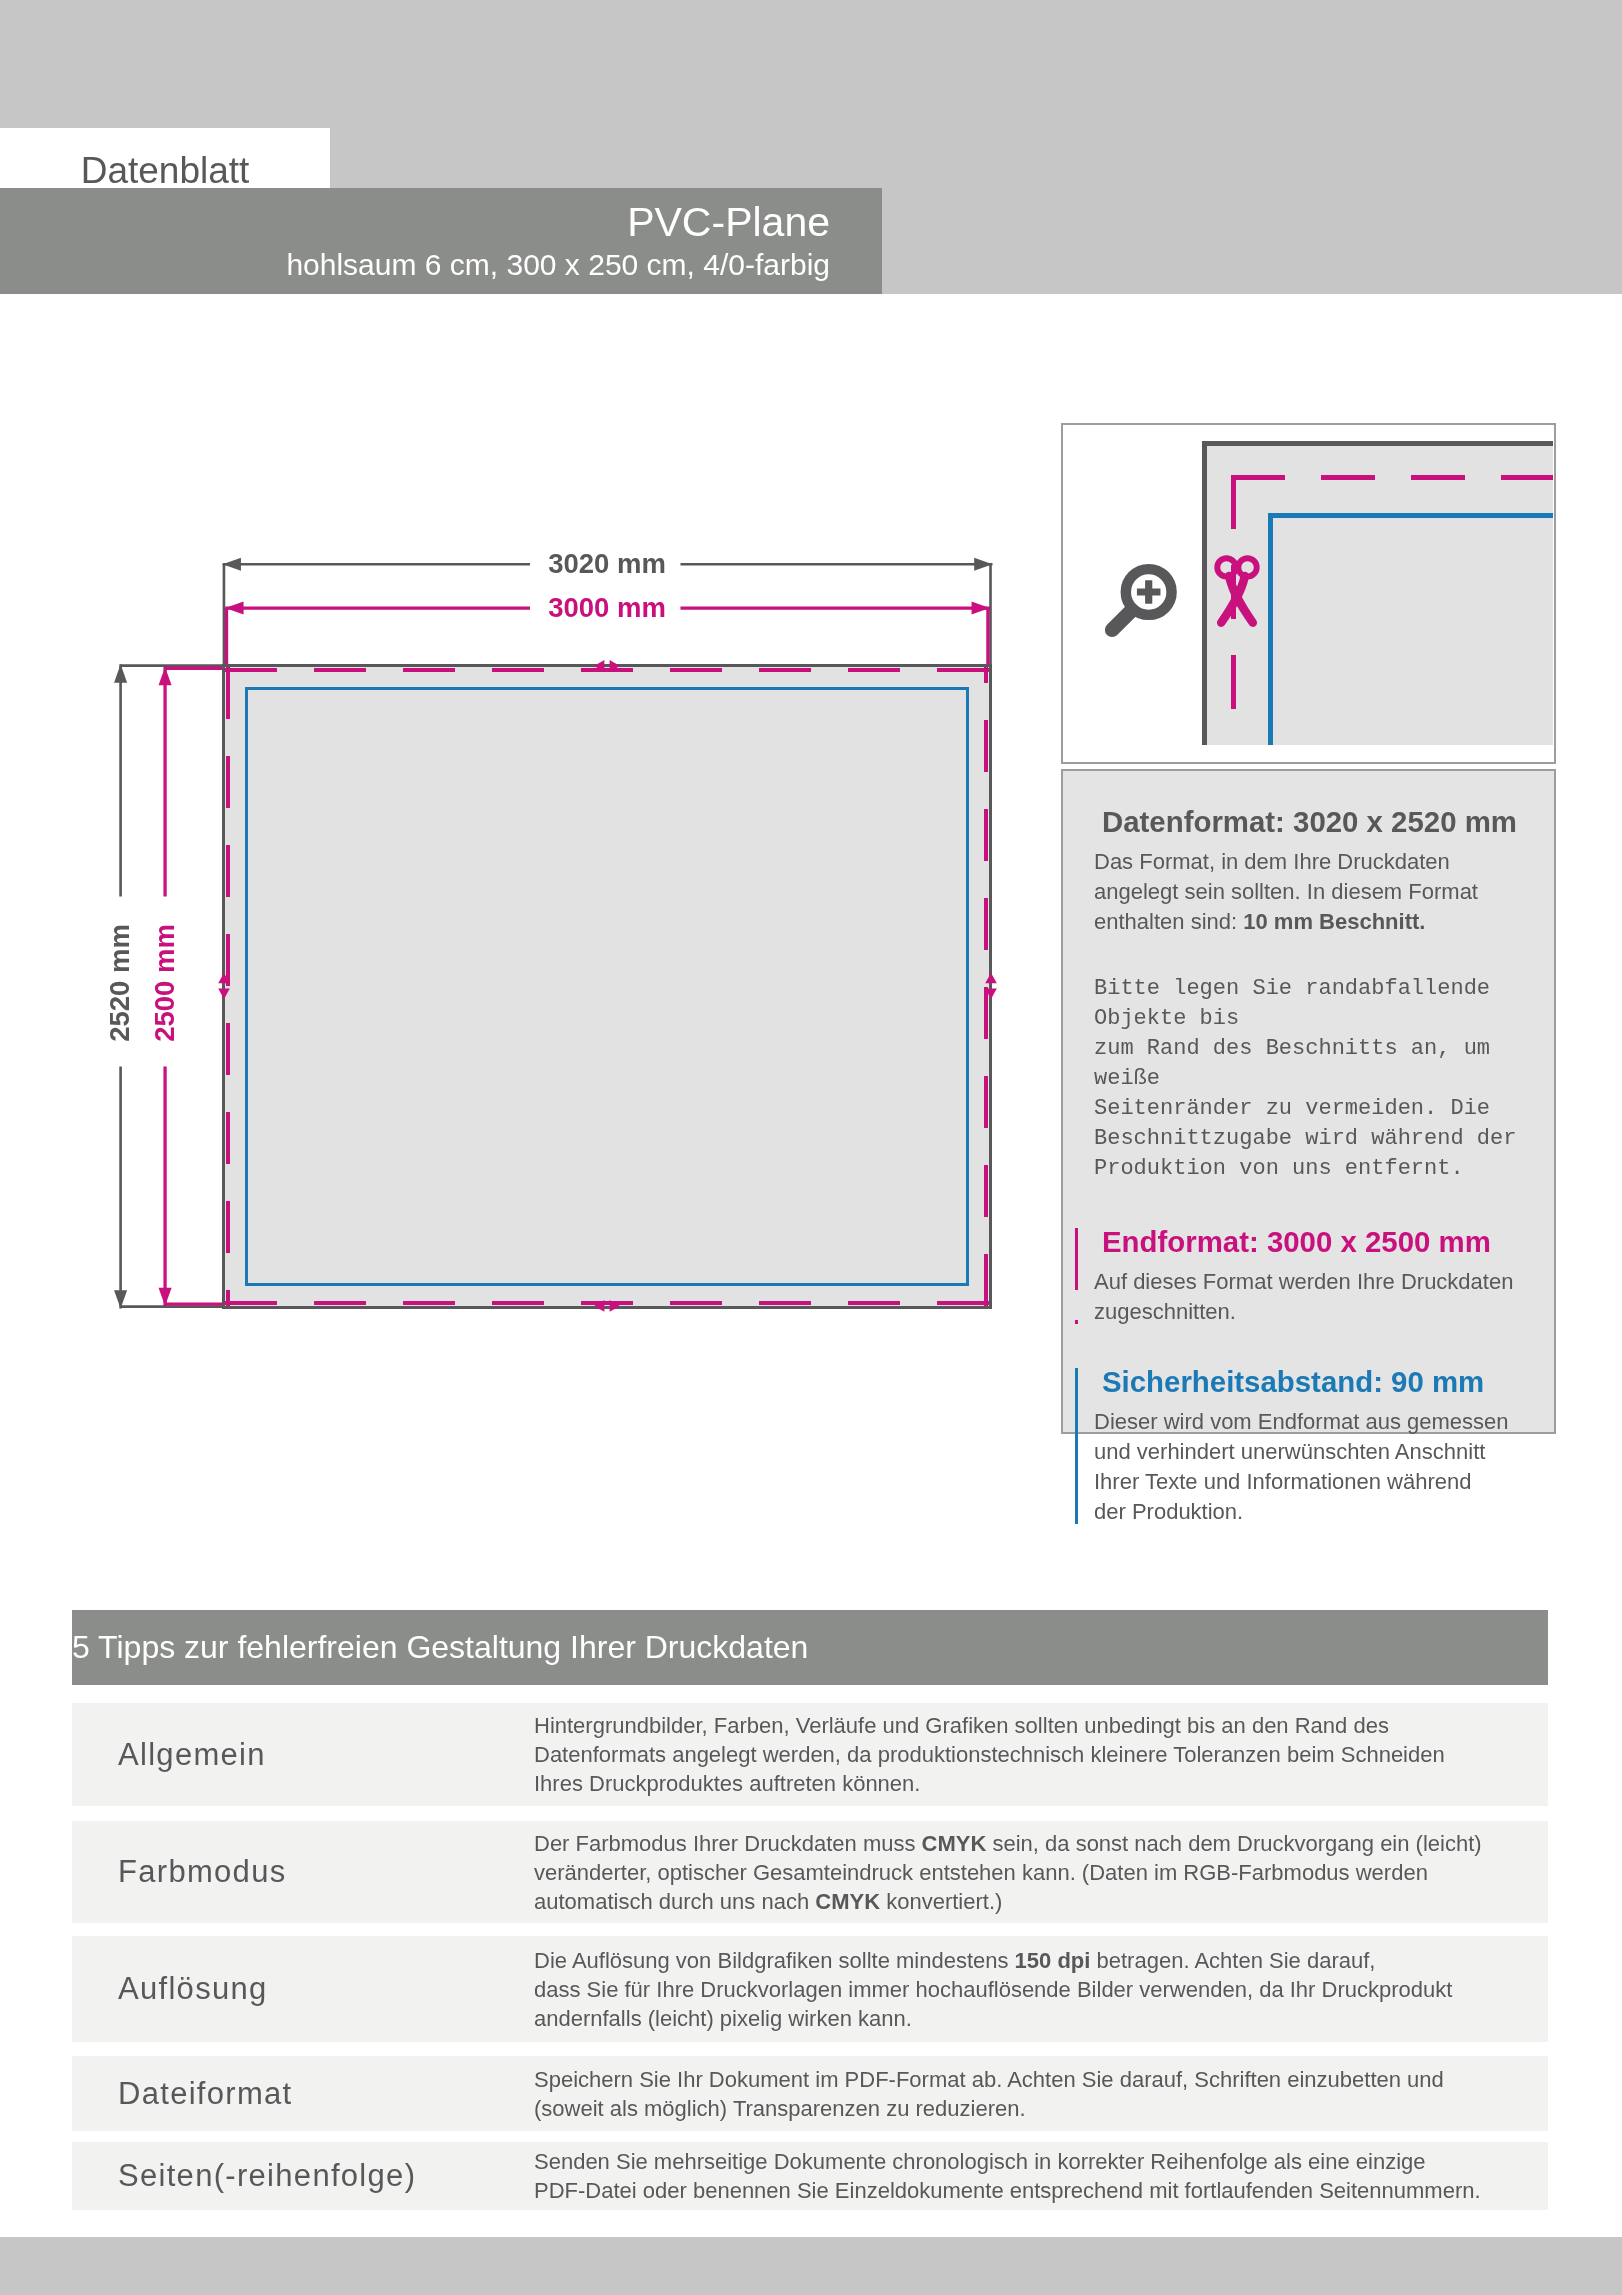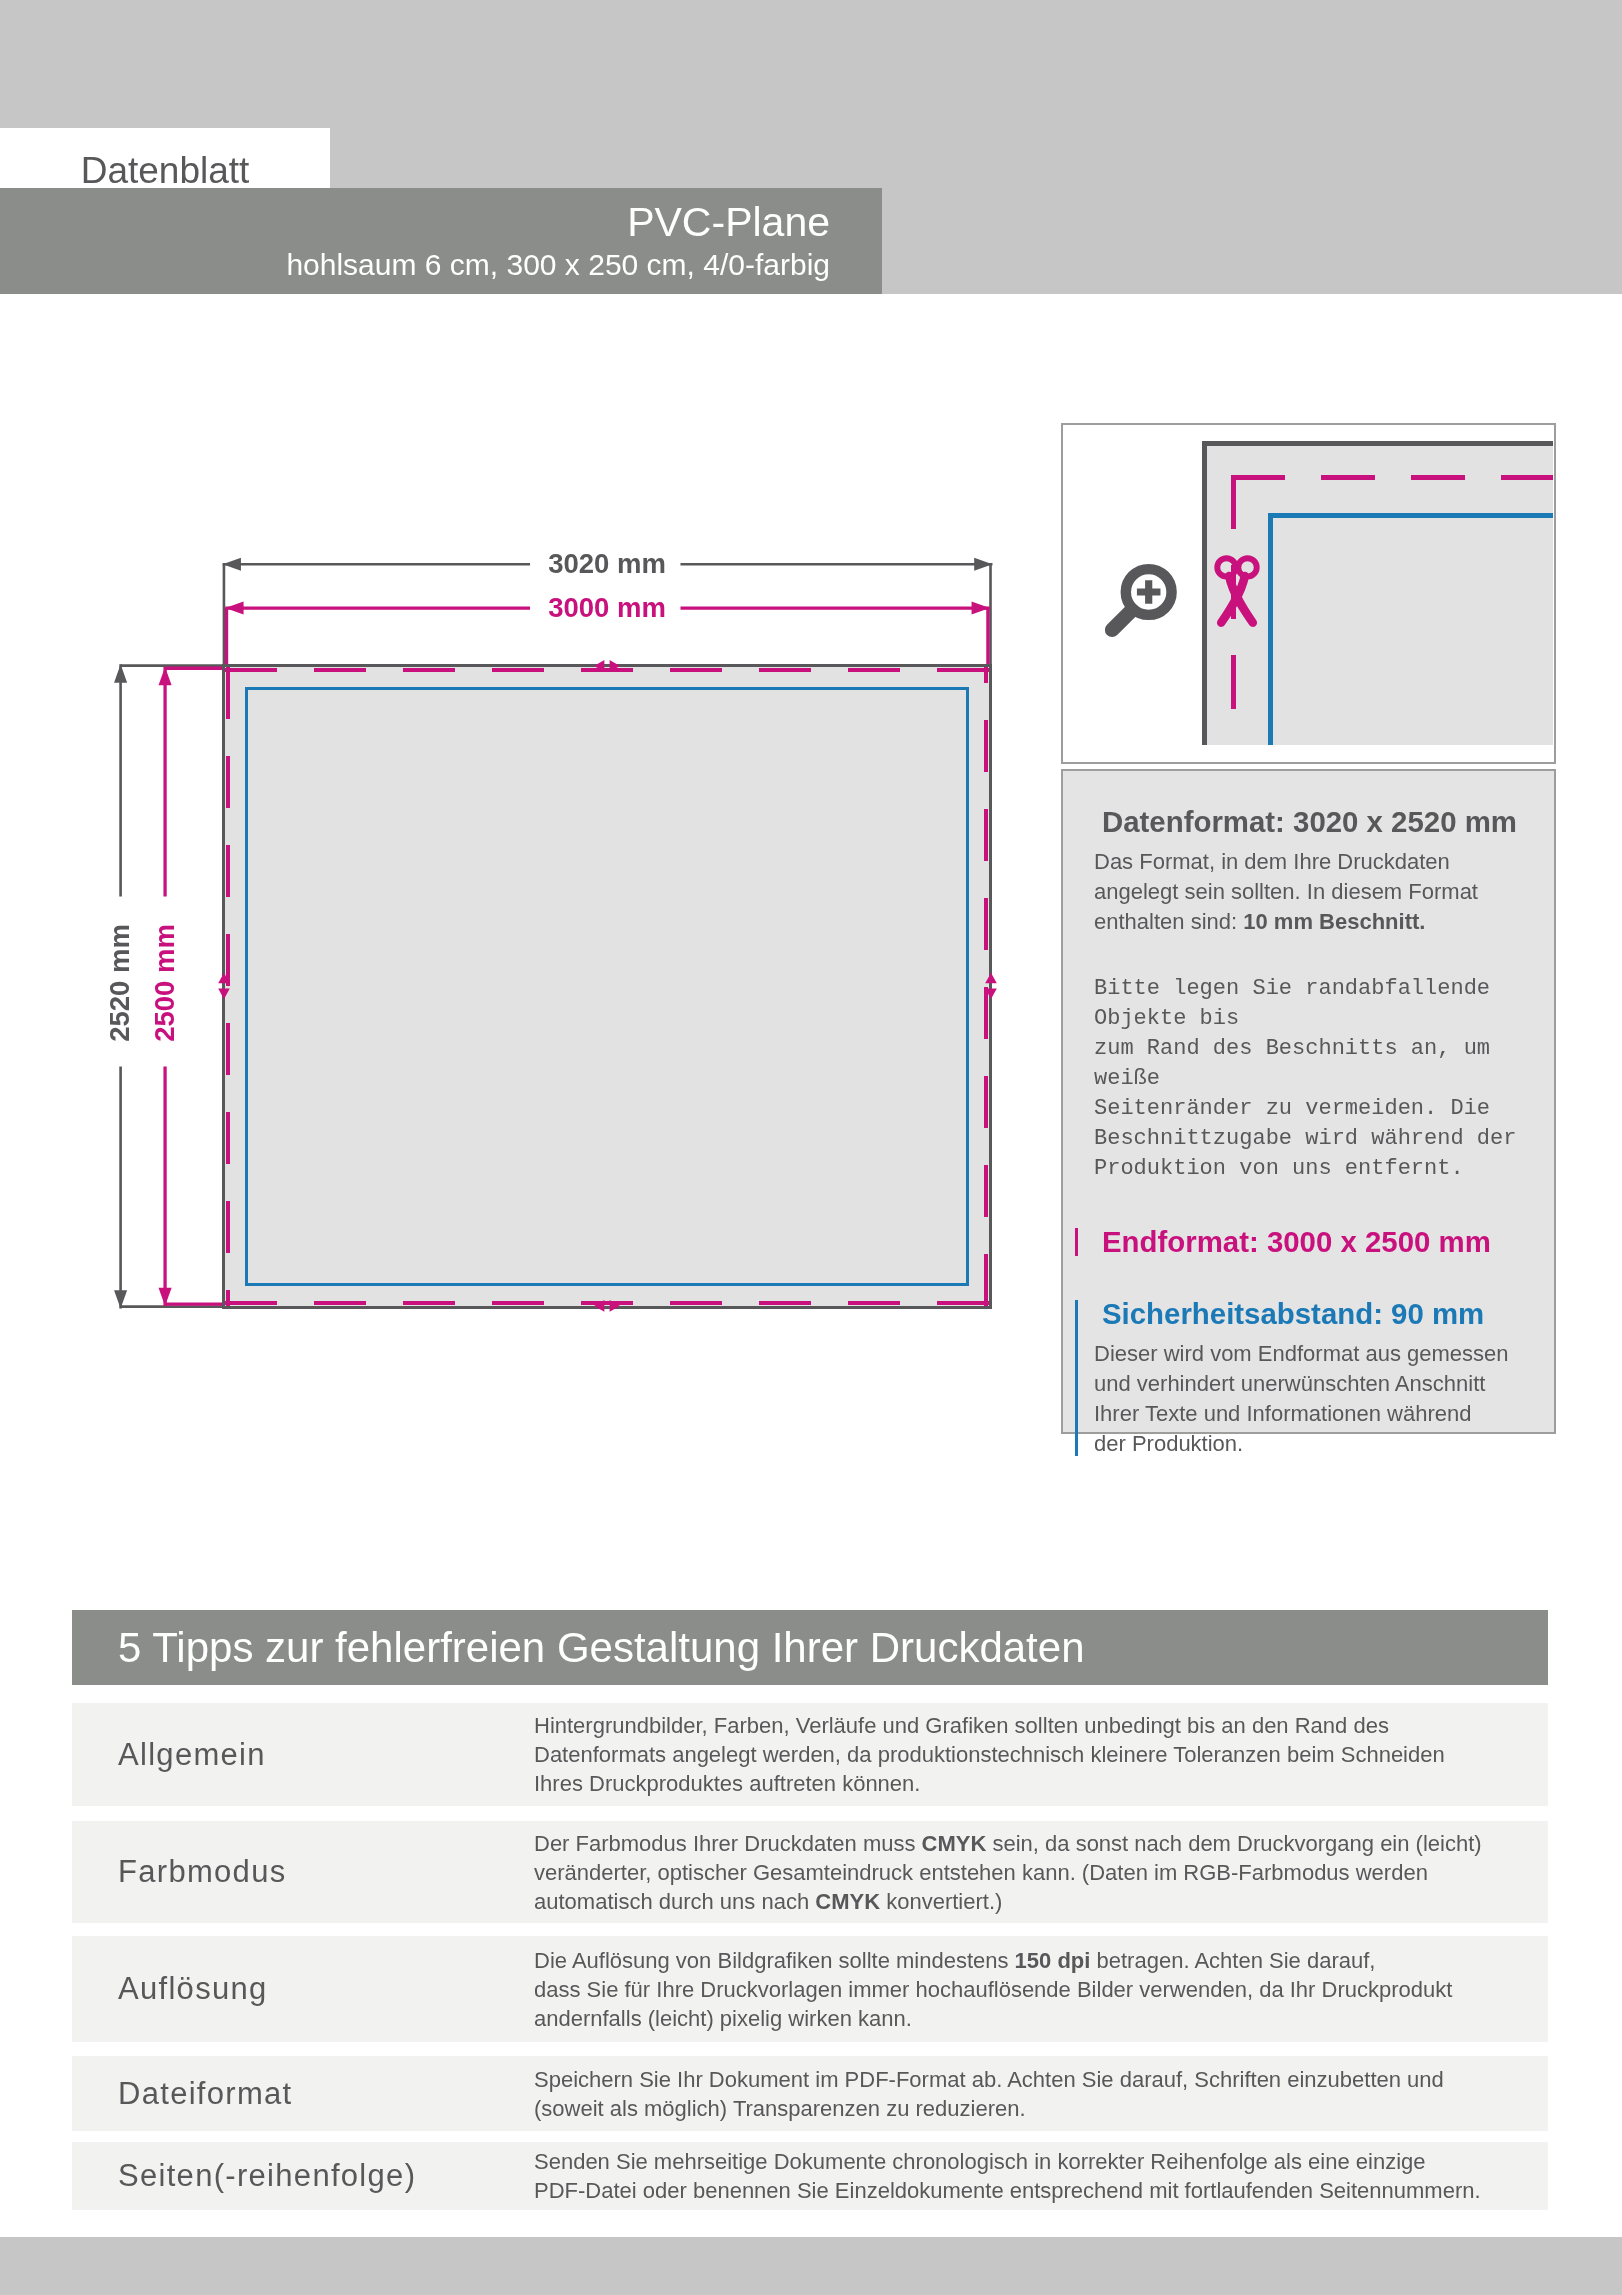--- a/index.html
+++ b/index.html
@@ -89,21 +89,21 @@
   .sec-end{margin-top:41px;}
   .sec-safe{margin-top:38px;}
   .sec-bar{position:absolute;left:-19px;top:2.6px;bottom:2.6px;width:3.3px;}
   .sec-bar.dashed{background:repeating-linear-gradient(180deg,var(--mag) 0 62px,transparent 62px 92px);}
   .sec-bar.solid{background:var(--blu);}
   .gap-top{margin-top:37px;font-family:Liberation Mono, monospace;}
 
   
   .tips-banner{
     position:absolute;left:72px;top:1610px;width:1476px;height:75px;background:var(--banner);
-    display:flex;align-items:center;color:#fff;font-size:42px;padding-left:46px;box-sizing:border-box;
+    display:flex;align-items:center;color:#fff;font-size:32px;box-sizing:border-box;
   }
   .tip-row{
     position:absolute;left:72px;width:1476px;background:var(--rowbg);
     display:flex;align-items:center;box-sizing:border-box;
   }
   .tip-label{
     position:absolute;left:46px;top:0;bottom:0;display:flex;align-items:center;
     font-size:31px;letter-spacing:1.3px;color:var(--txt);
   }
   .tip-body{
@@ -213,20 +213,21 @@
 
   <div class="info-box">
     <div class="info-sec">
       <h2 class="info-title">Datenformat: 3020 x 2520 mm</h2>
       <p class="info-body">Das Format, in dem Ihre Druckdaten<br>angelegt sein sollten. In diesem Format<br>enthalten sind: <b>10 mm Beschnitt.</b></p>
       <p class="info-body gap-top">Bitte legen Sie randabfallende Objekte bis<br>zum Rand des Beschnitts an, um weiße<br>Seitenränder zu vermeiden. Die<br>Beschnittzugabe wird während der<br>Produktion von uns entfernt.</p>
     </div>
     <div class="info-sec sec-end">
       <div class="sec-bar dashed"></div>
       <h2 class="info-title mag">Endformat: 3000 x 2500 mm</h2>
+      <p class="info-body">Auf dieses Format werden Ihre Druckdaten<br>zugeschnitten.</p>
     </div>
     <div class="info-sec sec-safe">
       <div class="sec-bar solid"></div>
       <h2 class="info-title blu">Sicherheitsabstand: 90 mm</h2>
       <p class="info-body">Dieser wird vom Endformat aus gemessen<br>und verhindert unerwünschten Anschnitt<br>Ihrer Texte und Informationen während<br>der Produktion.</p>
     </div>
   </div>
 
   <div class="tips-banner">
     <span>5 Tipps zur fehlerfreien Gestaltung Ihrer Druckdaten</span>

